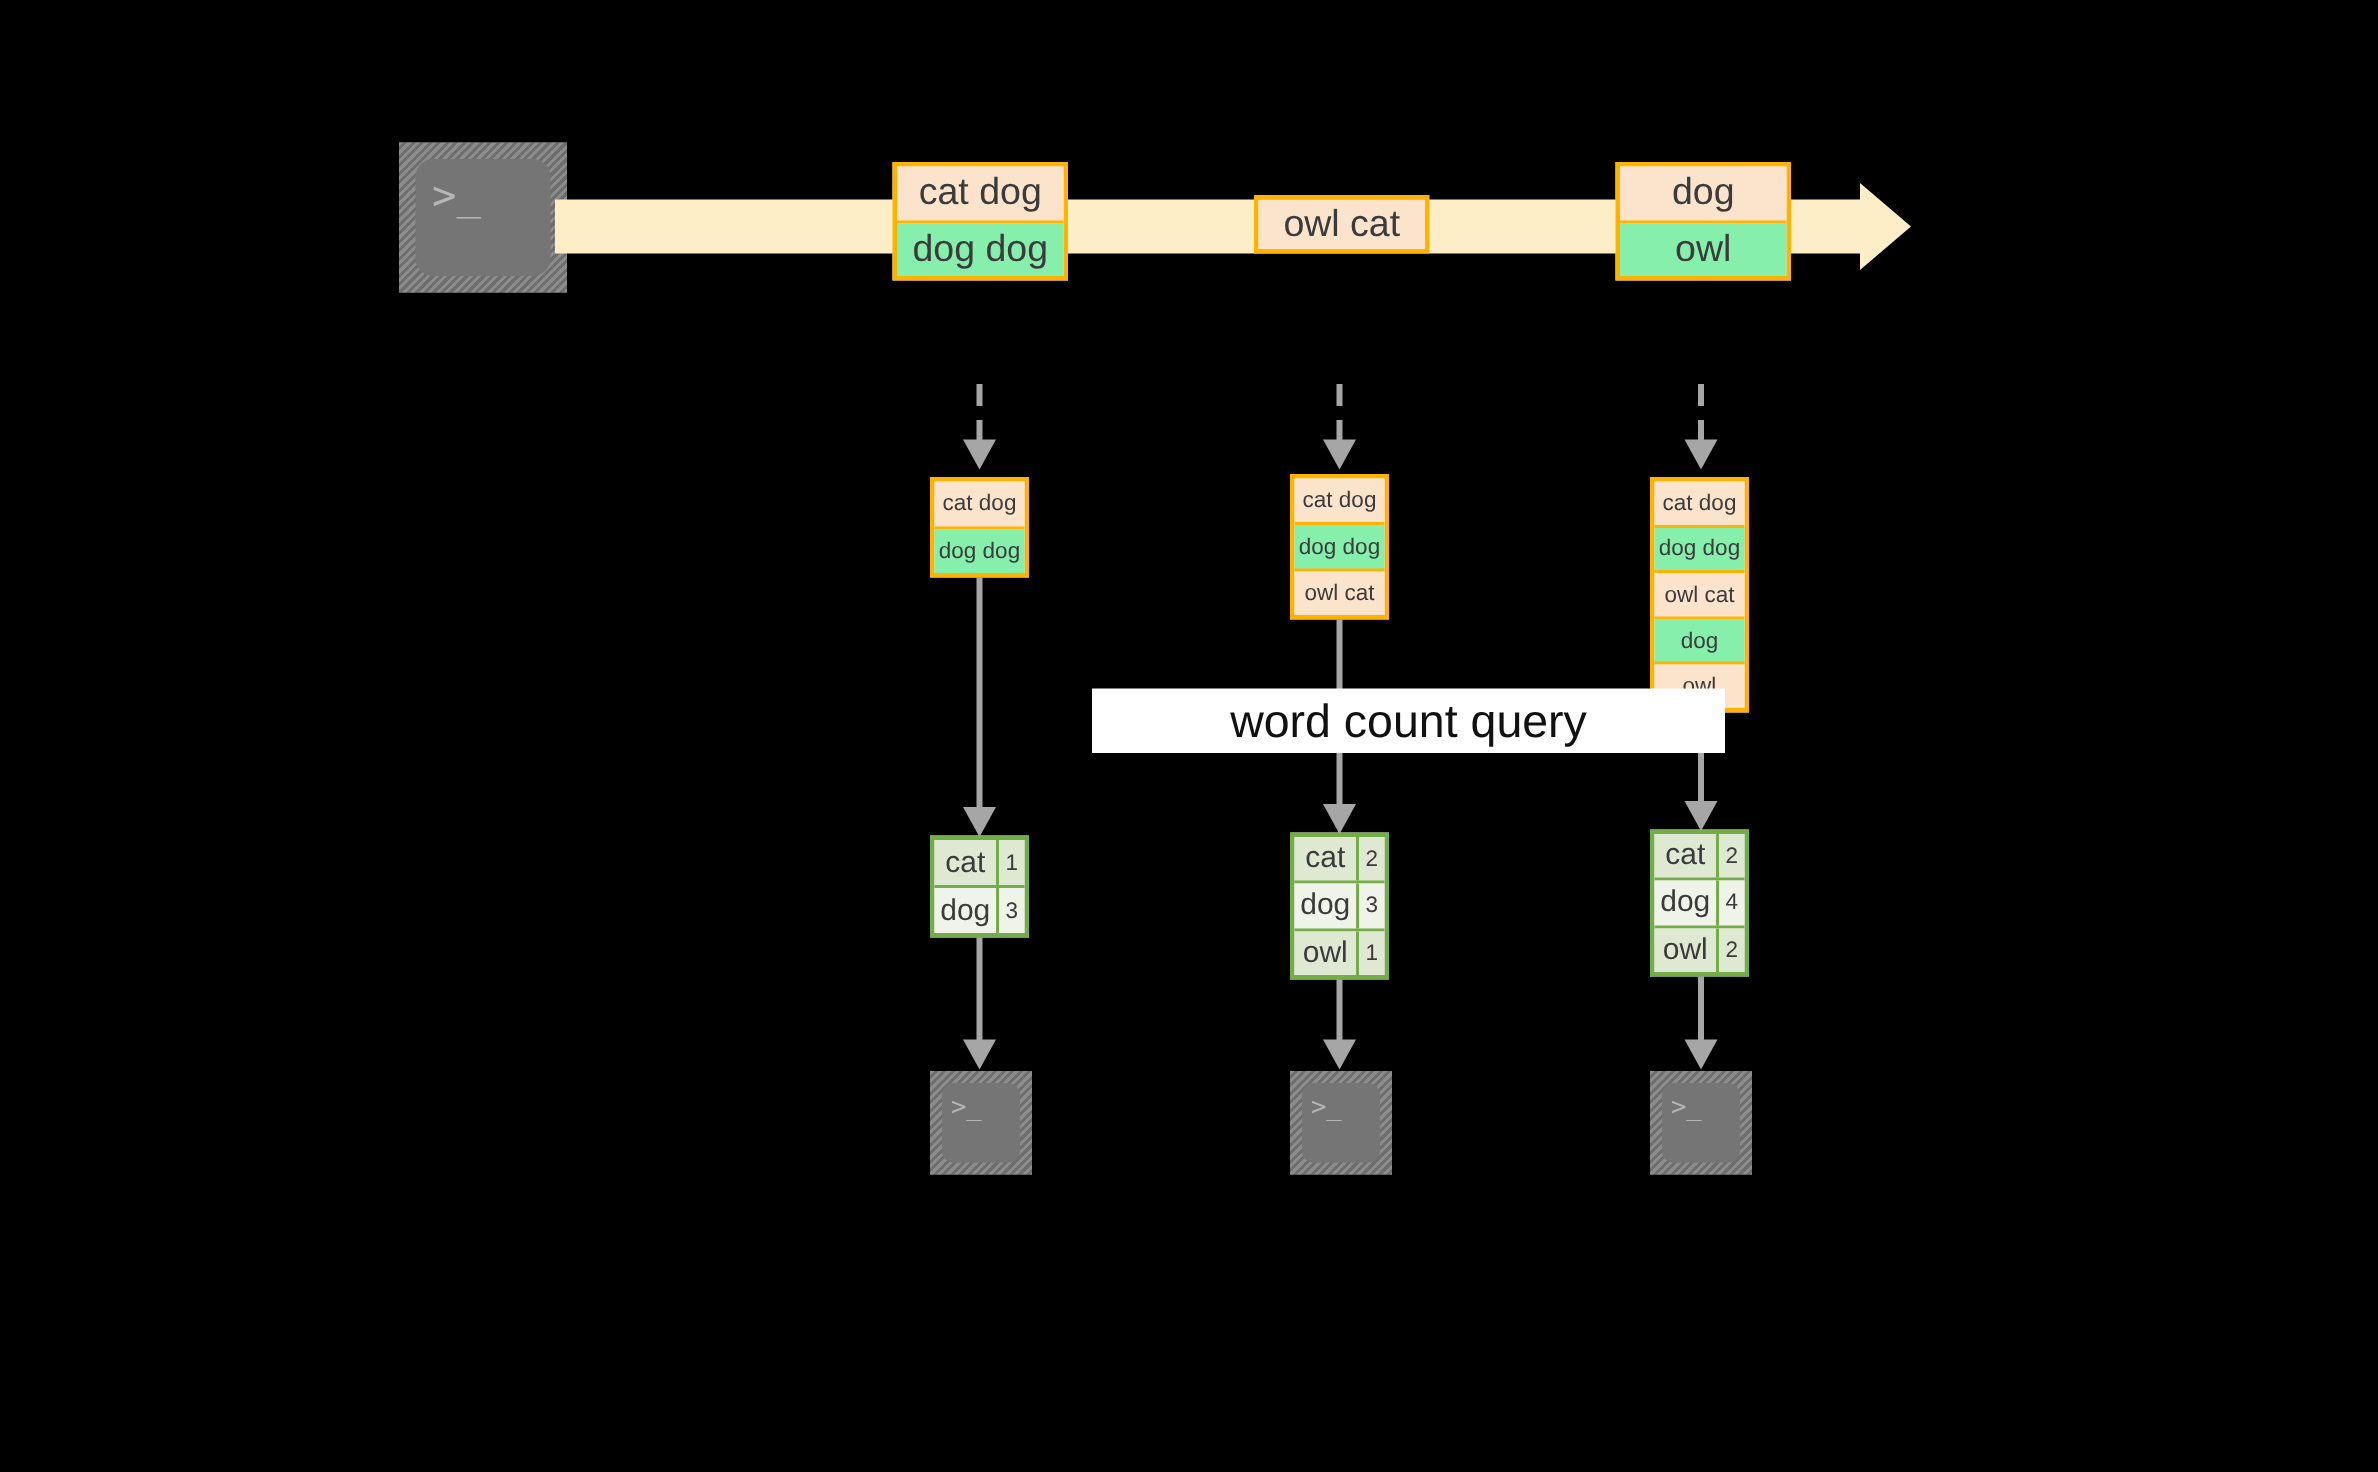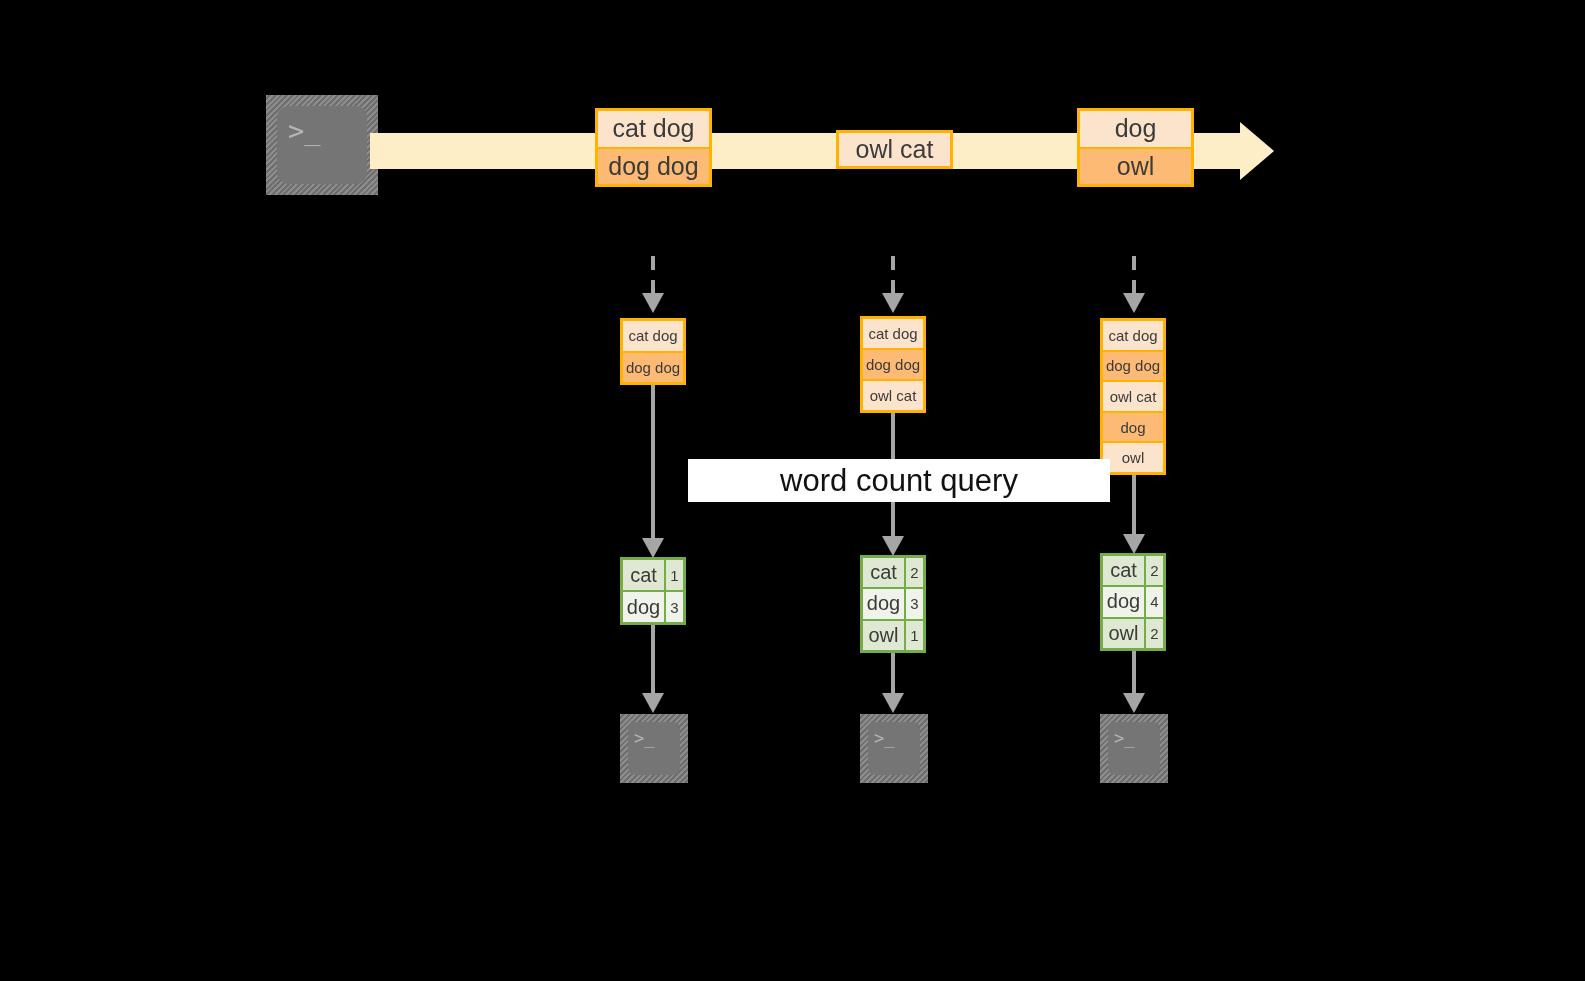--- a/index.html
+++ b/index.html
@@ -75,21 +75,21 @@
     flex: 1 1 auto;
     display: flex;
     align-items: center;
     justify-content: center;
     color: #3b3b3b;
     white-space: nowrap;
     border-bottom: 2px solid #ffb300;
   }
   .obox .row:last-child { border-bottom: none; }
   .obox .row.dark  { background: #fce3cb; }
-  .obox .row.light { background: #fdba74; }
+  .obox .row.light { background: #86efac; }
 
   .obox.big  { }
   .obox.big .row  { font-size: 25px; height: 37px; }
   .obox.mini .row { font-size: 15px; height: 30px; }
 
   
   .gbox {
     position: absolute;
     box-sizing: border-box;
     border: 3px solid #74ad48;
@@ -279,15 +279,15 @@
   </div>
 
   <div class="vline" style="left:1132px; top:651px; height:44px;"></div>
   <div class="vhead" style="left:1123px; top:693px;"></div>
 
   <div class="terminal small" style="left:1100px; top:714px;">
     <div class="inner"></div>
     <div class="prompt">&gt;_</div>
   </div>
 
-  <div class="banner" style="left:688px; top:459px; width:422px; height:43px;">word count query</div>
+  <div class="banner" style="left:728px; top:459px; width:422px; height:43px;">word count query</div>
 
 </div>
 
 </body></html>

